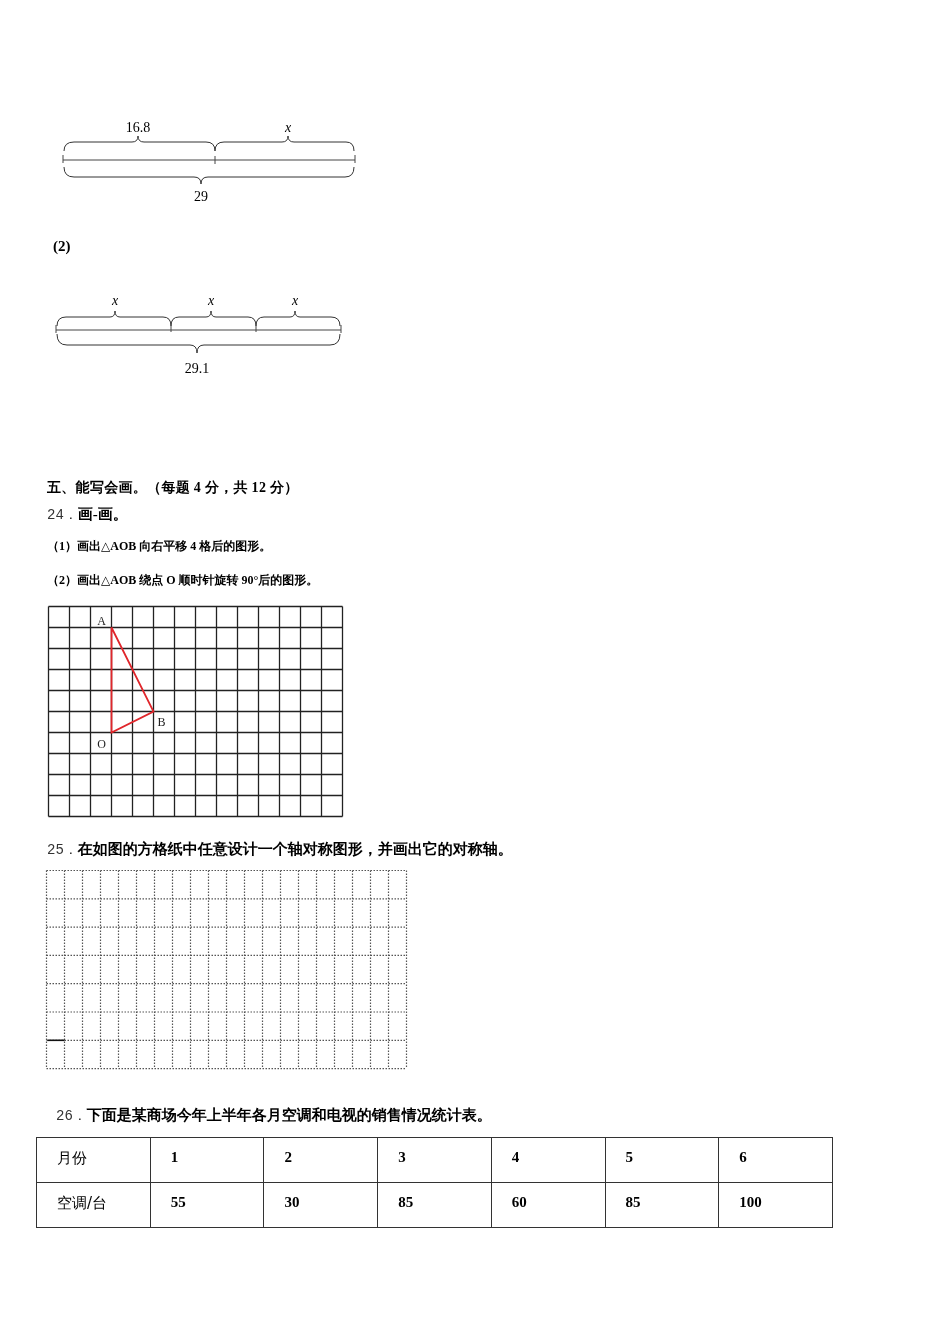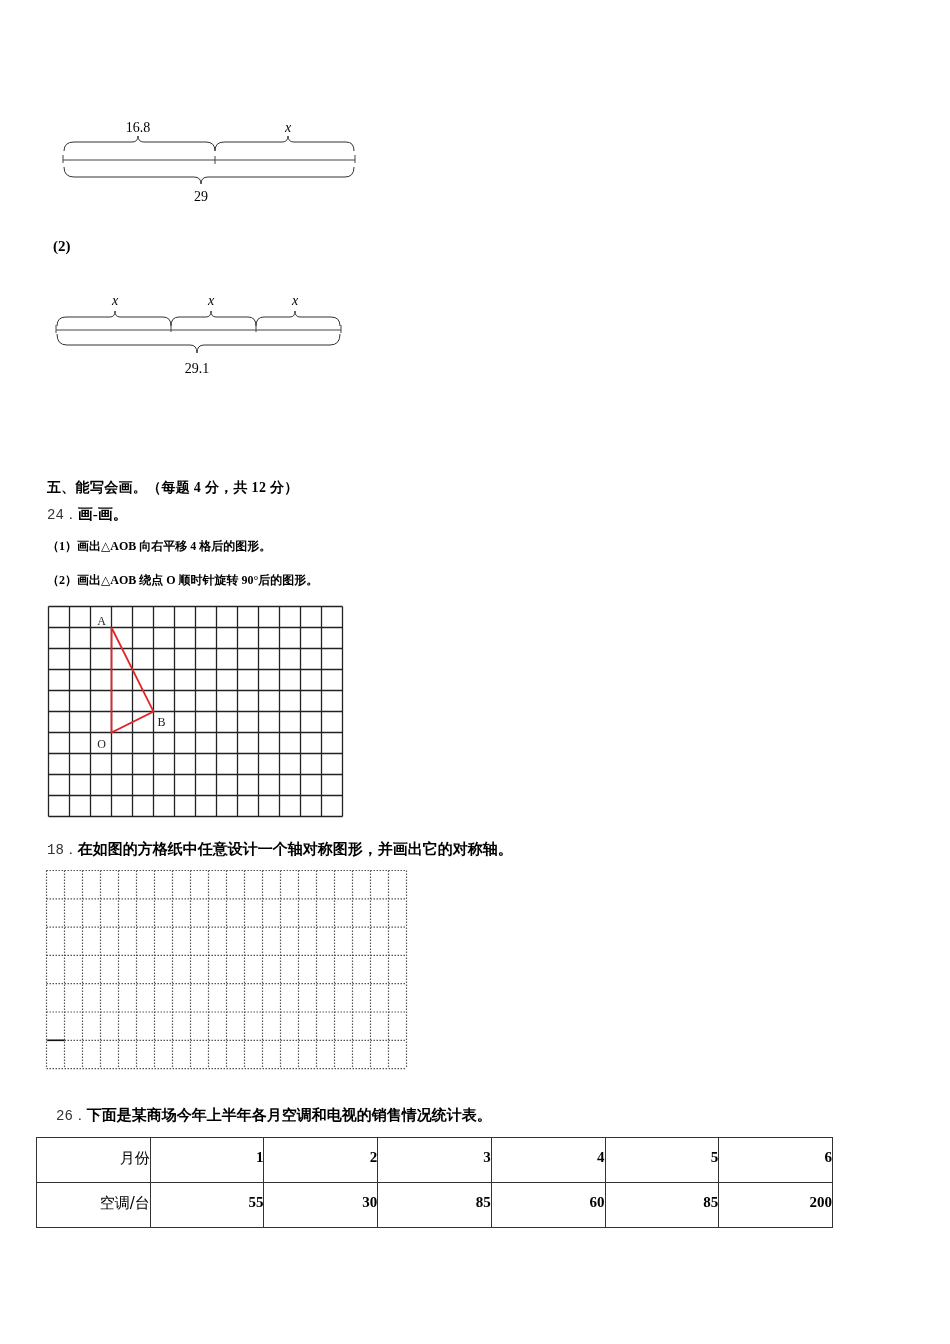--- a/index.html
+++ b/index.html
@@ -9,22 +9,22 @@
   .diagram svg { display: block; }
   .sec-title { left: 47px; top: 479px; font-size: 14px; font-weight: bold; letter-spacing: 0.3px; }
   .qnum { font-weight: normal; font-family: "Liberation Mono", "DejaVu Sans Mono", monospace; color: #333; font-size: 14px; text-align: center; }
   .q24 { left: 47px; top: 505px; font-size: 15px; font-weight: bold; }
   .q24-1 { left: 47px; top: 538px; font-size: 12px; font-weight: bold; }
   .q24-2 { left: 47px; top: 572px; font-size: 12px; font-weight: bold; }
   .sub2 { left: 53px; top: 238px; font-size: 15px; font-weight: bold; }
   .q25 { left: 47px; top: 840px; font-size: 15px; font-weight: bold; }
   .q26 { left: 56px; top: 1106px; font-size: 15px; font-weight: bold; }
   table.stats { position: absolute; left: 36px; top: 1137px; border-collapse: collapse; width: 797px; }
-  table.stats td { border: 1.5px solid #333; height: 45px; width: 114px; padding: 0 0 0 8px;
-                   font-size: 15px; font-weight: bold; vertical-align: top; padding-top: 11px; box-sizing: border-box; text-align: right; }
+  table.stats td { border: 1.5px solid #333; height: 45px; width: 114px; padding: 0 0 0 20px;
+                   font-size: 15px; font-weight: bold; vertical-align: top; padding-top: 11px; box-sizing: border-box; }
   table.stats td.rowhead { font-weight: normal; font-family: "DejaVu Sans", sans-serif; font-size: 15px; }
 </style>
 </head>
 <body>
 
 <div class="abs diagram" style="left:58px; top:115px;">
   <svg width="305" height="95" viewBox="0 0 305 95">
     <text x="80" y="17" font-family="Liberation Serif, serif" font-size="14" text-anchor="middle">16.8</text>
     <text x="230" y="17" font-family="Liberation Serif, serif" font-size="14" font-style="italic" text-anchor="middle">x</text>
 
@@ -99,21 +99,21 @@
       <line y1="190.5" y2="190.5" x1="1.5" x2="295.5" stroke="#222" stroke-width="1.3"></line>
       <line y1="211.5" y2="211.5" x1="1.5" x2="295.5" stroke="#222" stroke-width="1.3"></line>
       <polygon points="64.5,22.5 106.5,106.5 64.5,127.5" fill="none" stroke="#e0262b" stroke-width="1.8"></polygon>
       <text x="54.5" y="19.5" font-family="Liberation Serif, serif" font-size="12" text-anchor="middle" fill="#222">A</text>
       <text x="114.5" y="120.5" font-family="Liberation Serif, serif" font-size="12" text-anchor="middle" fill="#222">B</text>
       <text x="54.5" y="142.5" font-family="Liberation Serif, serif" font-size="12" text-anchor="middle" fill="#222">O</text>
     </svg>
 </div>
 
 <div class="abs q25">
-  <span class="qnum">18．</span><span>在如图的方格纸中任意设计一个轴对称图形，并画出它的对称轴。</span>
+  <span class="qnum">25．</span><span>在如图的方格纸中任意设计一个轴对称图形，并画出它的对称轴。</span>
 </div>
 
 <div class="abs" style="left:45px; top:869px;">
   <svg id="grid2" width="364" height="202" viewBox="0 0 364 202">
       <line x1="1.5" x2="1.5" y1="1.5" y2="199.6" stroke="#555" stroke-width="1.2" stroke-dasharray="1.5,1.5"></line>
       <line x1="19.5" x2="19.5" y1="1.5" y2="199.6" stroke="#555" stroke-width="1.2" stroke-dasharray="1.5,1.5"></line>
       <line x1="37.5" x2="37.5" y1="1.5" y2="199.6" stroke="#555" stroke-width="1.2" stroke-dasharray="1.5,1.5"></line>
       <line x1="55.5" x2="55.5" y1="1.5" y2="199.6" stroke="#555" stroke-width="1.2" stroke-dasharray="1.5,1.5"></line>
       <line x1="73.5" x2="73.5" y1="1.5" y2="199.6" stroke="#555" stroke-width="1.2" stroke-dasharray="1.5,1.5"></line>
       <line x1="91.5" x2="91.5" y1="1.5" y2="199.6" stroke="#555" stroke-width="1.2" stroke-dasharray="1.5,1.5"></line>
@@ -159,16 +159,16 @@
     <td>5</td>
     <td>6</td>
   </tr>
   <tr>
     <td class="rowhead">空调/台</td>
     <td>55</td>
     <td>30</td>
     <td>85</td>
     <td>60</td>
     <td>85</td>
-    <td>200</td>
+    <td>100</td>
   </tr>
 </tbody>
   </table>
 
 </body></html>

